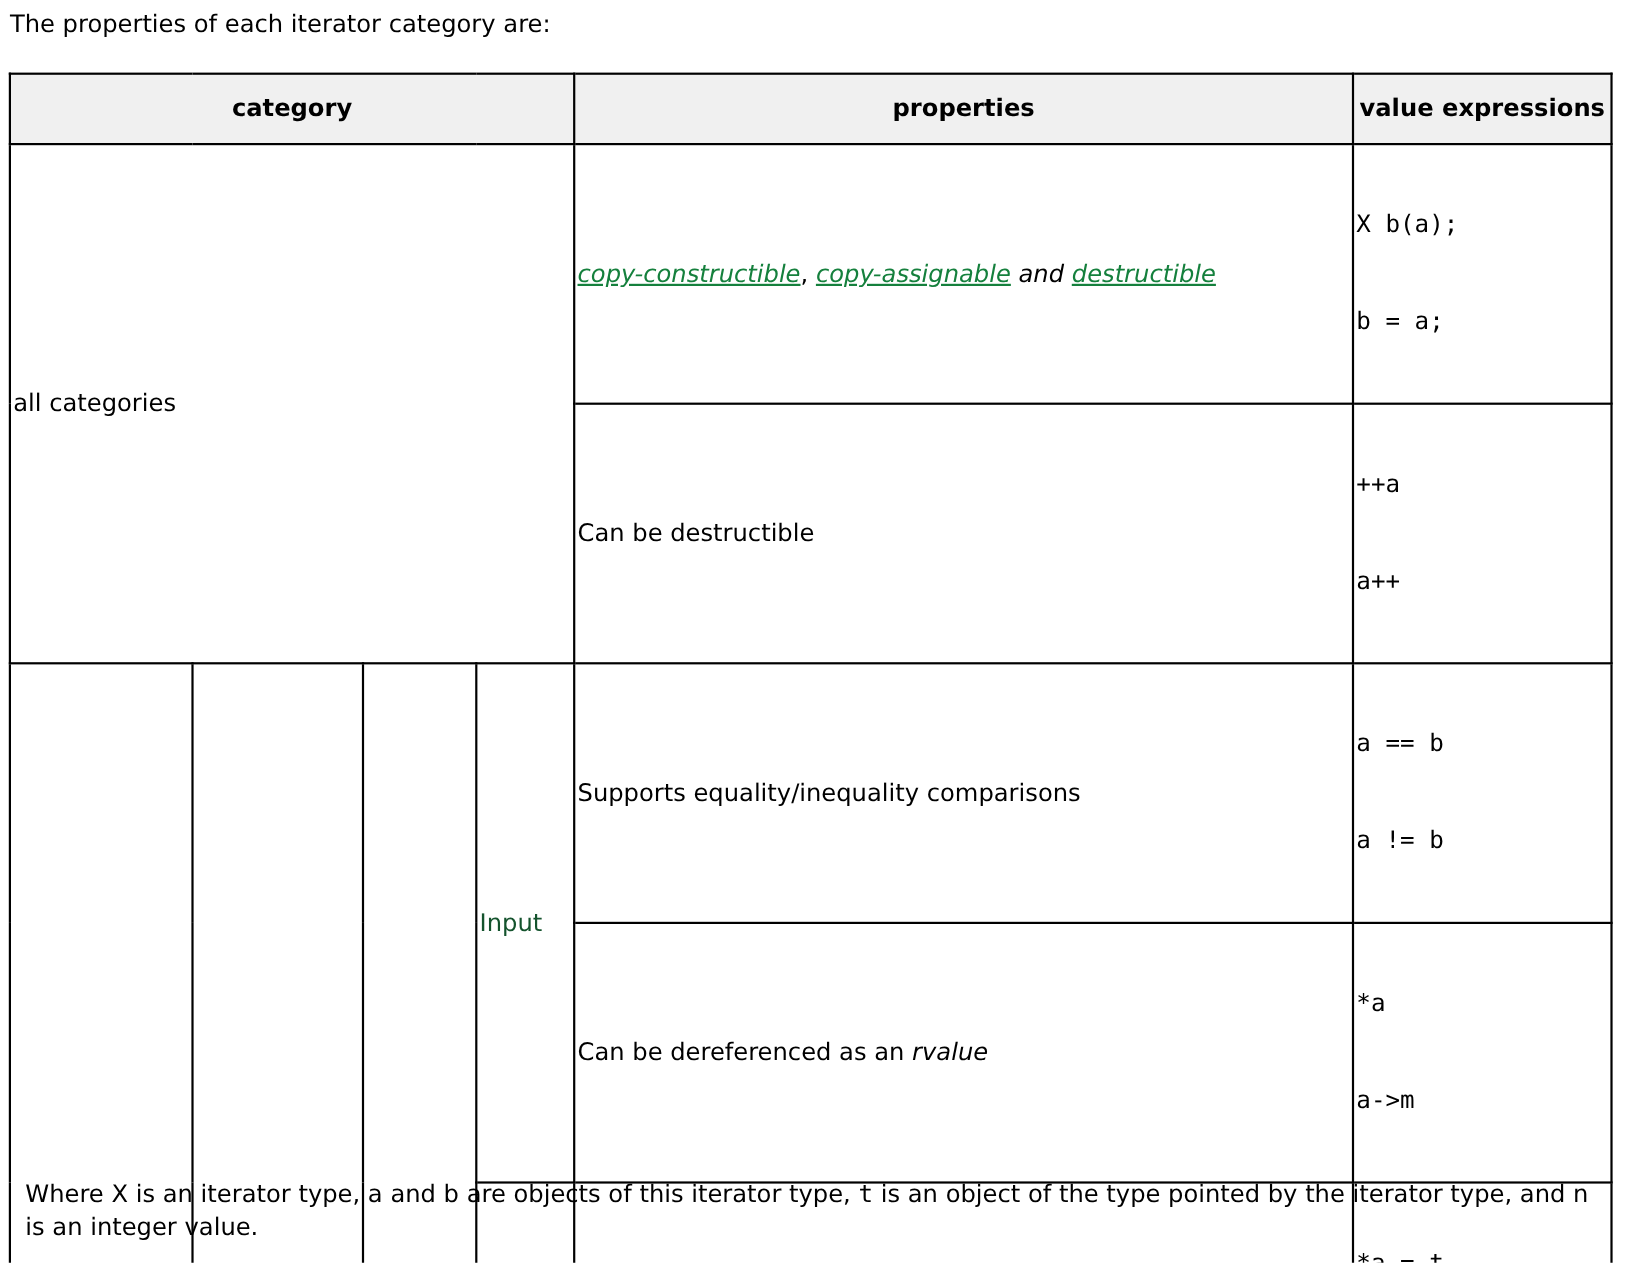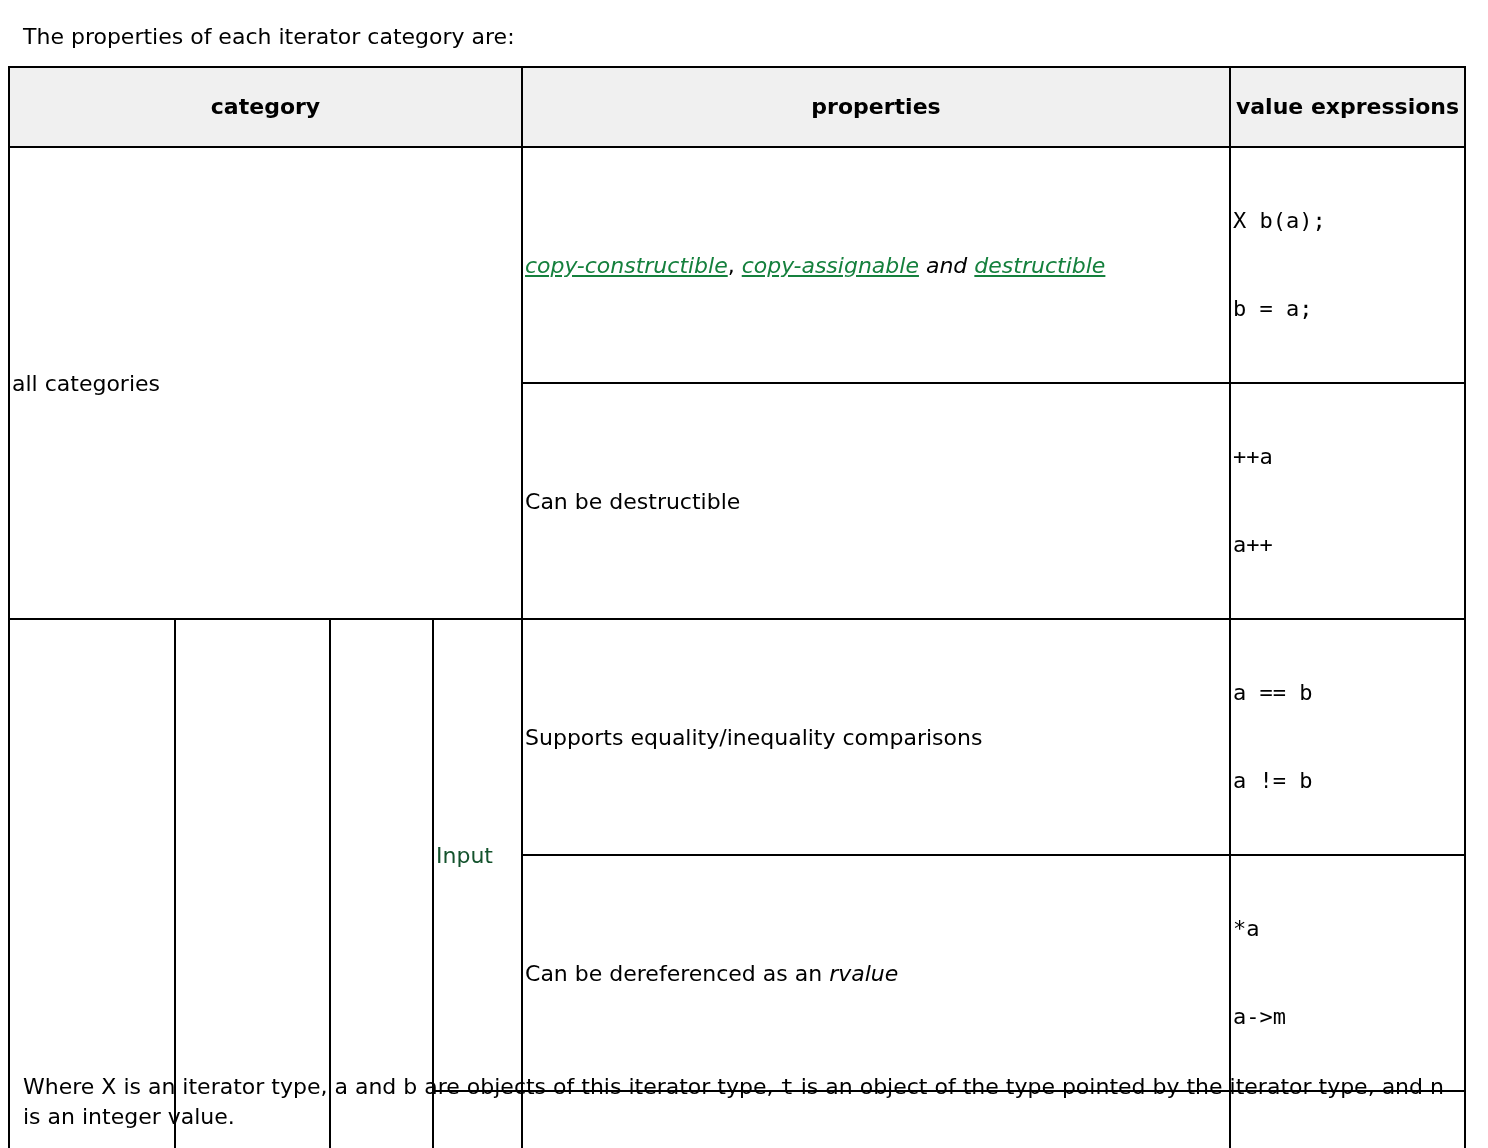--- a/index.html
+++ b/index.html
@@ -10,21 +10,21 @@
       font-family: "DejaVu Sans", sans-serif;
       color: #000000;
       overflow: hidden;
     }
     .intro {
       position: absolute;
       left: 9px;
       top: 8px;
       font-size: 22px;
       line-height: 30px;
-      margin: 14px;
+      margin: 0;
     }
     table.iter {
       position: absolute;
       left: 8px;
       top: 66px;
       border-collapse: collapse;
       table-layout: fixed;
       width: 1456px;
     }
     table.iter td, table.iter th {
@@ -71,21 +71,21 @@
 <table class="iter">
   <colgroup>
     <col style="width:166px">
     <col style="width:155px">
     <col style="width:103px">
     <col style="width:89px">
     <col style="width:708px">
     <col style="width:235px">
   </colgroup>
   <thead>
-    <tr style="height:80px">
+    <tr style="height:64px">
       <th colspan="4">category</th>
       <th>properties</th>
       <th>value expressions</th>
     </tr>
   </thead>
   <tbody>
 
     <tr style="height:66px">
       <td colspan="4" rowspan="2">
         <span>all categories</span>

